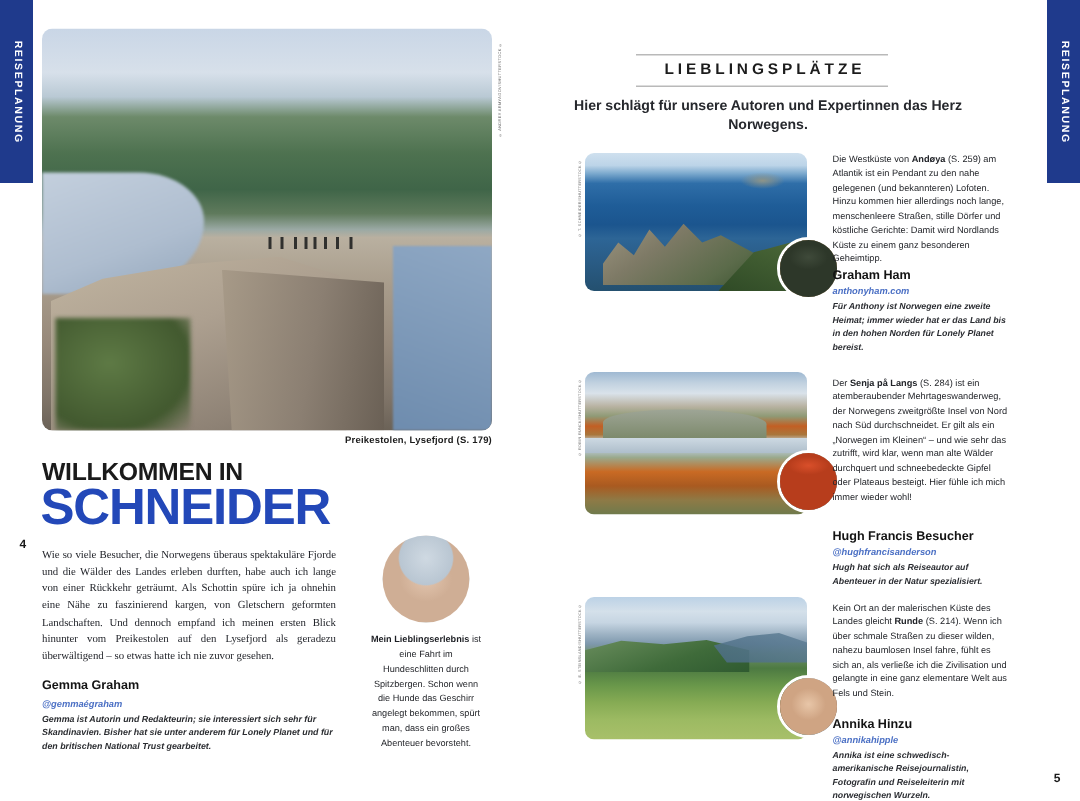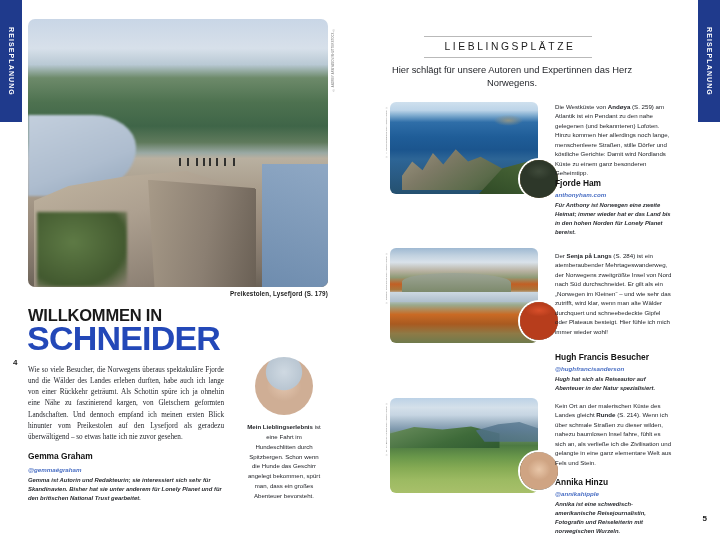--- a/index.html
+++ b/index.html
@@ -250,32 +250,33 @@
     width: 168px;
     height: 1px;
     background: #b9b9b9;
   }
   .rp-title {
     position: absolute;
     left: 0; top: 41px;
     width: 300px;
     text-align: center;
     font-size: 10.3px;
-    font-weight: 400;
+    font-weight: 700;
     letter-spacing: 2.6px;
     color: #1c1c1c;
   }
   .rp-sub {
     position: absolute;
     left: 14px; top: 63px;
     width: 276px;
     text-align: center;
     font-size: 9.4px;
     line-height: 1.42;
     color: #26282d;
+    font-weight: bold;
   }
 
   .entry { position: absolute; left: 0; width: 345px; }
   .entry-img {
     position: absolute;
     left: 30px;
     width: 148px;
     border-radius: 6px;
     overflow: hidden;
   }
@@ -504,21 +505,21 @@
 
     <div class="entry">
       <div class="entry-img" style="top:102px; height:92px">
         <div class="ph-andoya"></div>
       </div>
       <div class="entry-credit" style="left:25px; top:106px">© T. SCHNEIDER/SHUTTERSTOCK ©</div>
       <div class="entry-avatar" style="left:158px; top:158px">
         <div class="av-anthony"></div>
       </div>
       <div class="entry-text" style="top:102px"><span>Die Westküste von </span><b>Andøya</b><span> (S. 259) am Atlantik ist ein Pendant zu den nahe gelegenen (und bekannteren) Lofoten. Hinzu kommen hier allerdings noch lange, menschenleere Straßen, stille Dörfer und köstliche Gerichte: Damit wird Nordlands Küste zu einem ganz besonderen Geheimtipp.</span></div>
-      <div class="entry-name" style="top:178px">Fjorde Ham</div>
+      <div class="entry-name" style="top:178px">Graham Ham</div>
       <div class="entry-handle" style="top:191px">anthonyham.com</div>
       <div class="entry-bio" style="top:201px">Für Anthony ist Norwegen eine zweite Heimat; immer wieder hat er das Land bis in den hohen Norden für Lonely Planet bereist.</div>
     </div>
 
     <div class="entry">
       <div class="entry-img" style="top:248px; height:95px">
         <div class="ph-senja"></div>
       </div>
       <div class="entry-credit" style="left:25px; top:252px">© ROBIN RUNCK/SHUTTERSTOCK ©</div>
       <div class="entry-avatar" style="left:158px; top:300px">

